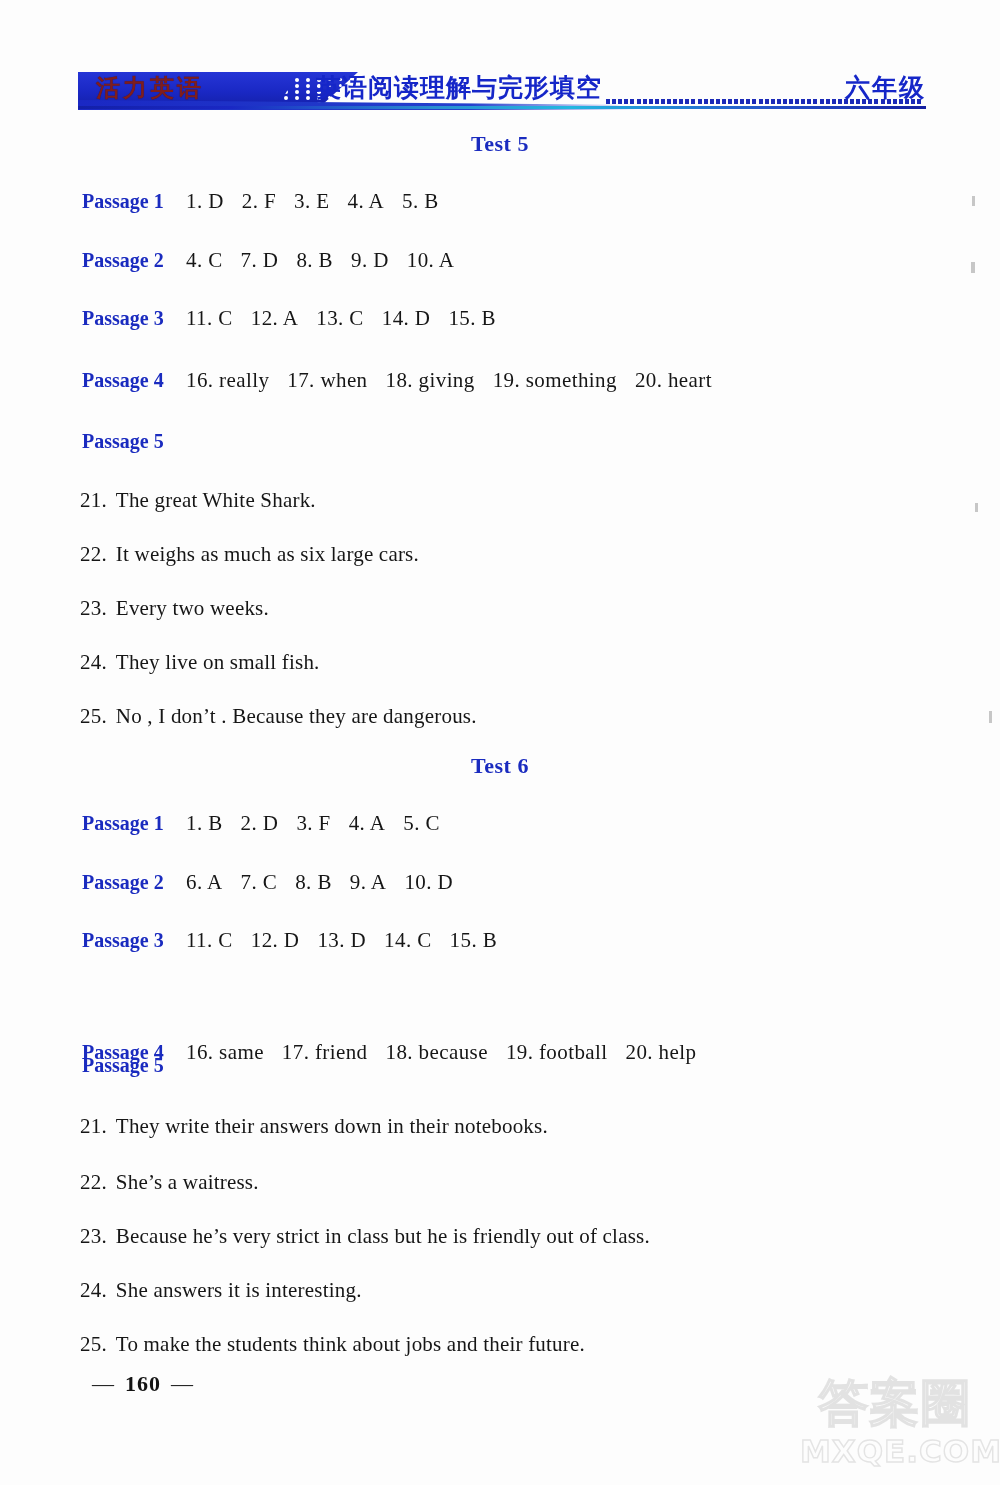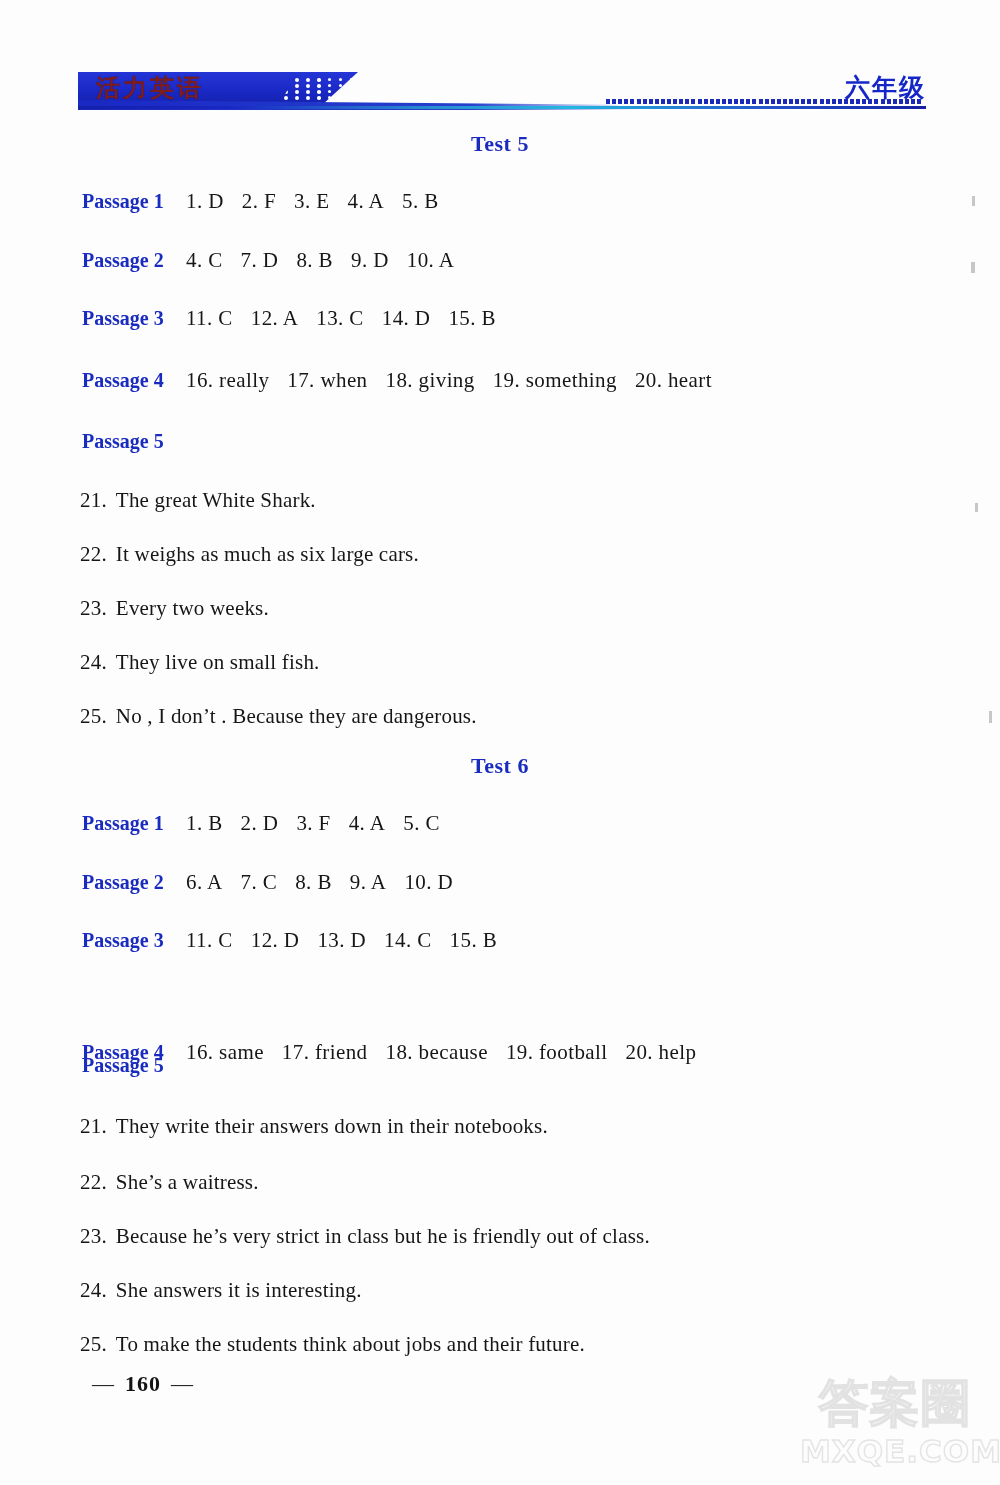--- a/index.html
+++ b/index.html
@@ -306,20 +306,21 @@
         <i style="width: 4.12px; height: 4.12px; left: 17px; top: 28px;"></i>
         <i style="width: 3.84px; height: 3.84px; left: 28px; top: 28px;"></i>
         <i style="width: 3.56px; height: 3.56px; left: 39px; top: 28px;"></i>
         <i style="width: 3.28px; height: 3.28px; left: 50px; top: 28px;"></i>
         <i style="width: 3px; height: 3px; left: 61px; top: 28px;"></i>
         <i style="width: 2.72px; height: 2.72px; left: 72px; top: 28px;"></i>
         <i style="width: 2.44px; height: 2.44px; left: 83px; top: 28px;"></i>
         <i style="width: 2.16px; height: 2.16px; left: 94px; top: 28px;"></i>
         <i style="width: 1.88px; height: 1.88px; left: 105px; top: 28px;"></i>
       </div>
+    <div class="hdr-title">英语阅读理解与完形填空</div>
     <div class="hdr-grade">六年级</div>
     <div class="hdr-swoosh"></div>
     <div class="hdr-rule-dots" id="hdrRuleDots">
         <i style="left: 0px;"></i>
         <i style="left: 6.1px;"></i>
         <i style="left: 12.2px;"></i>
         <i style="left: 18.3px;"></i>
         <i style="left: 24.4px;"></i>
         <i style="left: 30.5px;"></i>
         <i style="left: 36.6px;"></i>

